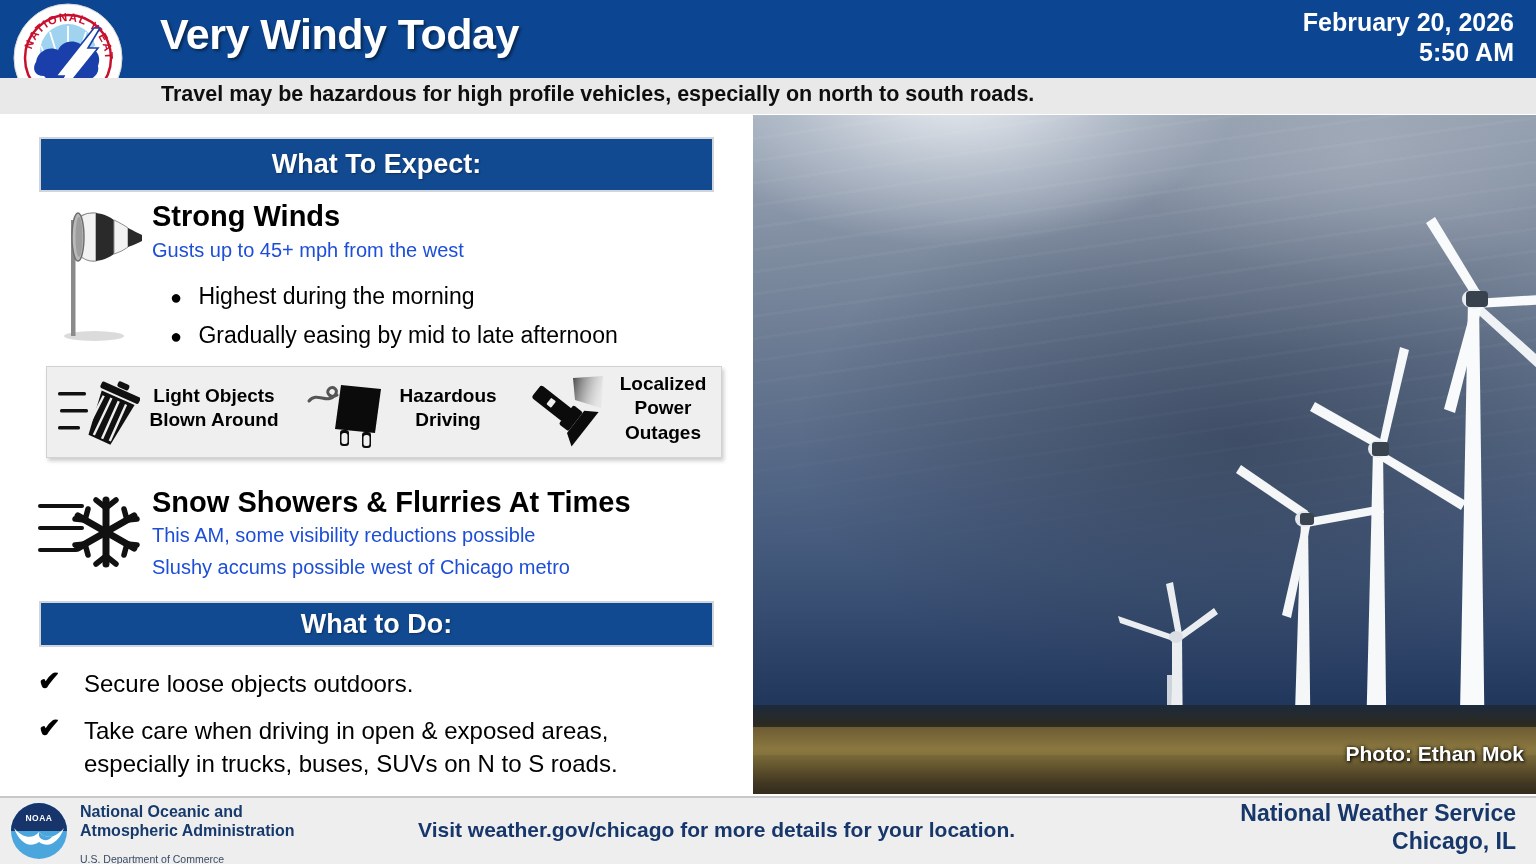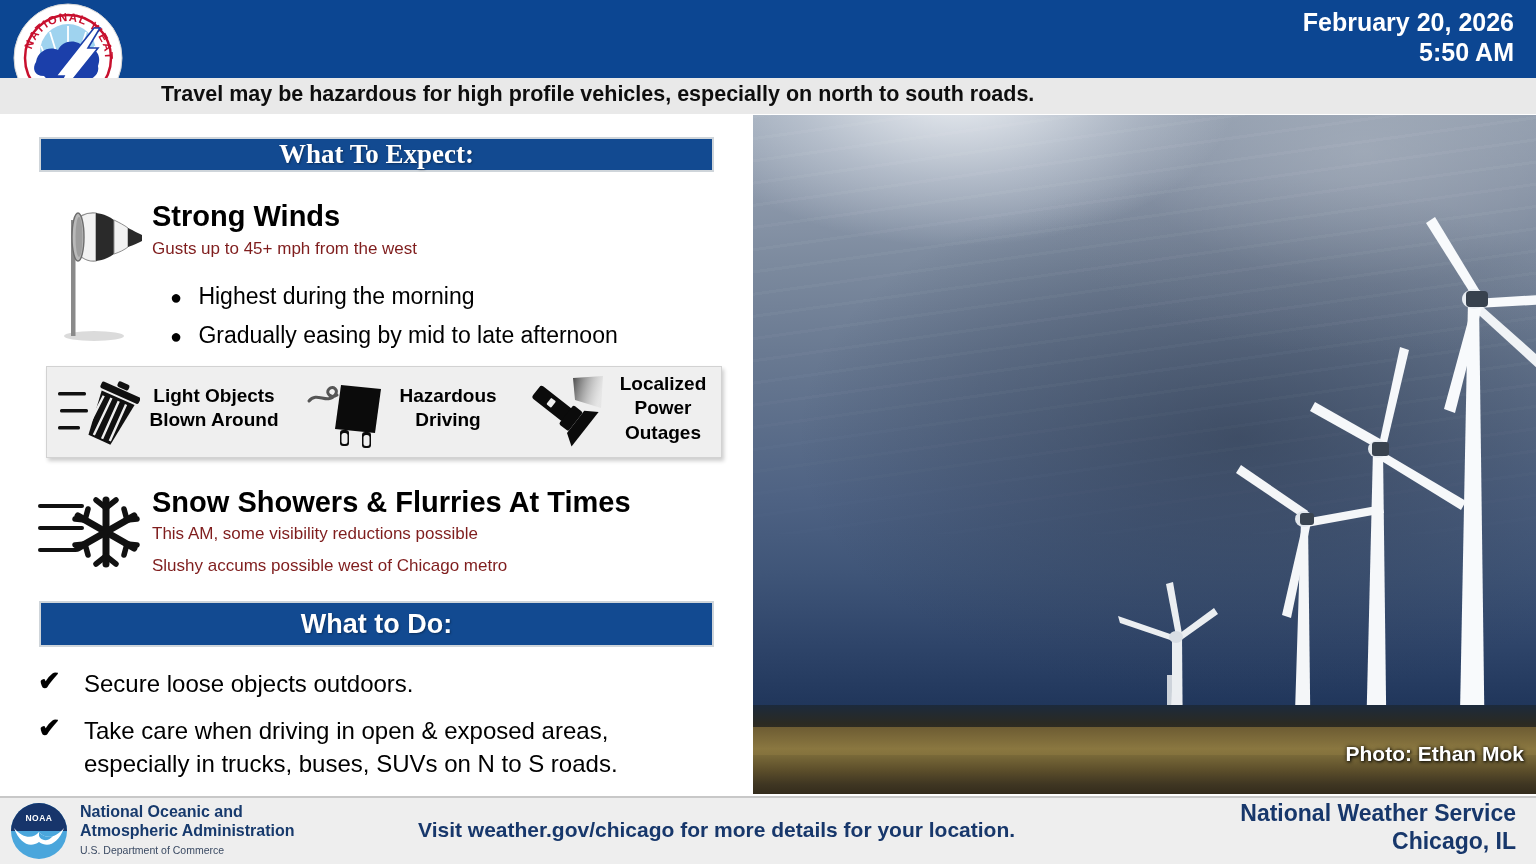--- a/index.html
+++ b/index.html
@@ -86,41 +86,40 @@
     box-sizing: border-box;
     color: #ffffff;
     font-weight: bold;
     display: flex;
     align-items: center;
     justify-content: center;
     text-shadow: 1px 1px 2px rgba(0,0,0,0.35);
   }
   #expect-banner {
     left: 39px; top: 137px;
-    width: 675px; height: 35px;
+    width: 675px; height: 55px;
     font-size: 27px;
-    font-family: Liberation Serif, serif;
   }
   #todo-banner {
     left: 39px; top: 601px;
     width: 675px; height: 46px;
     font-size: 27px;
   }
 
   .sect-heading {
     position: absolute;
     font-size: 29px;
     font-weight: bold;
     color: #000;
     white-space: nowrap;
   }
   .sect-line {
     position: absolute;
-    font-size: 17px;
-    color: #7f1d1d;
+    font-size: 20px;
+    color: #1d4ed8;
     white-space: nowrap;
   }
   .bullet-row {
     position: absolute;
     font-size: 23px;
     color: #000;
     white-space: nowrap;
   }
   .bullet-dot {
     display: inline-block;
@@ -247,21 +246,21 @@
     border-top: 2px solid #c8c8c8;
     box-sizing: border-box;
   }
   .noaa-logo { position: absolute; left: 8px; top: 802px; width: 62px; height: 58px; }
   .noaa-text {
     position: absolute;
     left: 80px; top: 803px;
     color: #173a6d;
   }
   .noaa-line1, .noaa-line2 { font-size: 16px; font-weight: bold; line-height: 1.18; }
-  .noaa-line3 { font-size: 10.5px; margin-top: 3px; color: #3a4a63; }
+  .noaa-line3 { font-size: 10.5px; margin-top: 12px; color: #3a4a63; }
   .footer-visit {
     position: absolute;
     left: 418px; top: 818px;
     font-size: 21px;
     font-weight: bold;
     color: #17376b;
     white-space: nowrap;
   }
   .footer-office {
     position: absolute;
@@ -294,20 +293,21 @@
     <path d="M 30,60 C 32,48 44,44 52,48 C 56,38 72,36 78,46 C 90,44 96,54 92,64 C 94,72 86,80 74,78 C 64,84 44,82 38,74 C 28,74 26,66 30,60 Z" fill="#1b3faa"></path>
     <path d="M 30,82 q 8,-5 16,0 q 8,5 16,0 q 8,-5 16,0 q 8,5 16,0" stroke="#1b3faa" stroke-width="3" fill="none"></path>
     <path d="M 88,26 L 50,74 L 58,74 L 46,96 L 52,96 L 92,46 L 82,46 L 94,26 Z" fill="#ffffff" stroke="#1b3faa" stroke-width="1.6"></path>
     <g fill="#c8102e">
       <circle cx="44" cy="100" r="2.4"></circle>
       <circle cx="80" cy="100" r="2.4"></circle>
     </g>
     <path d="M 62,96 l 2.3,5 h 5.3 l -4.3,3.2 1.7,5.2 -5-3.3 -5,3.3 1.7,-5.2 -4.3,-3.2 h 5.3 Z" fill="#1b3faa"></path>
   </svg>
 
+  <div class="header-title">Very Windy Today</div>
   <div class="header-datetime">
     <div class="header-date">February 20, 2026</div>
     <div class="header-time">5:50 AM</div>
   </div>
 
   <div class="subheader-bar"></div>
   <div class="subheader-text">Travel may be hazardous for high profile vehicles, especially on north to south roads.</div>
 
   <div class="blue-banner" id="expect-banner">
     <span>What To Expect:</span>

